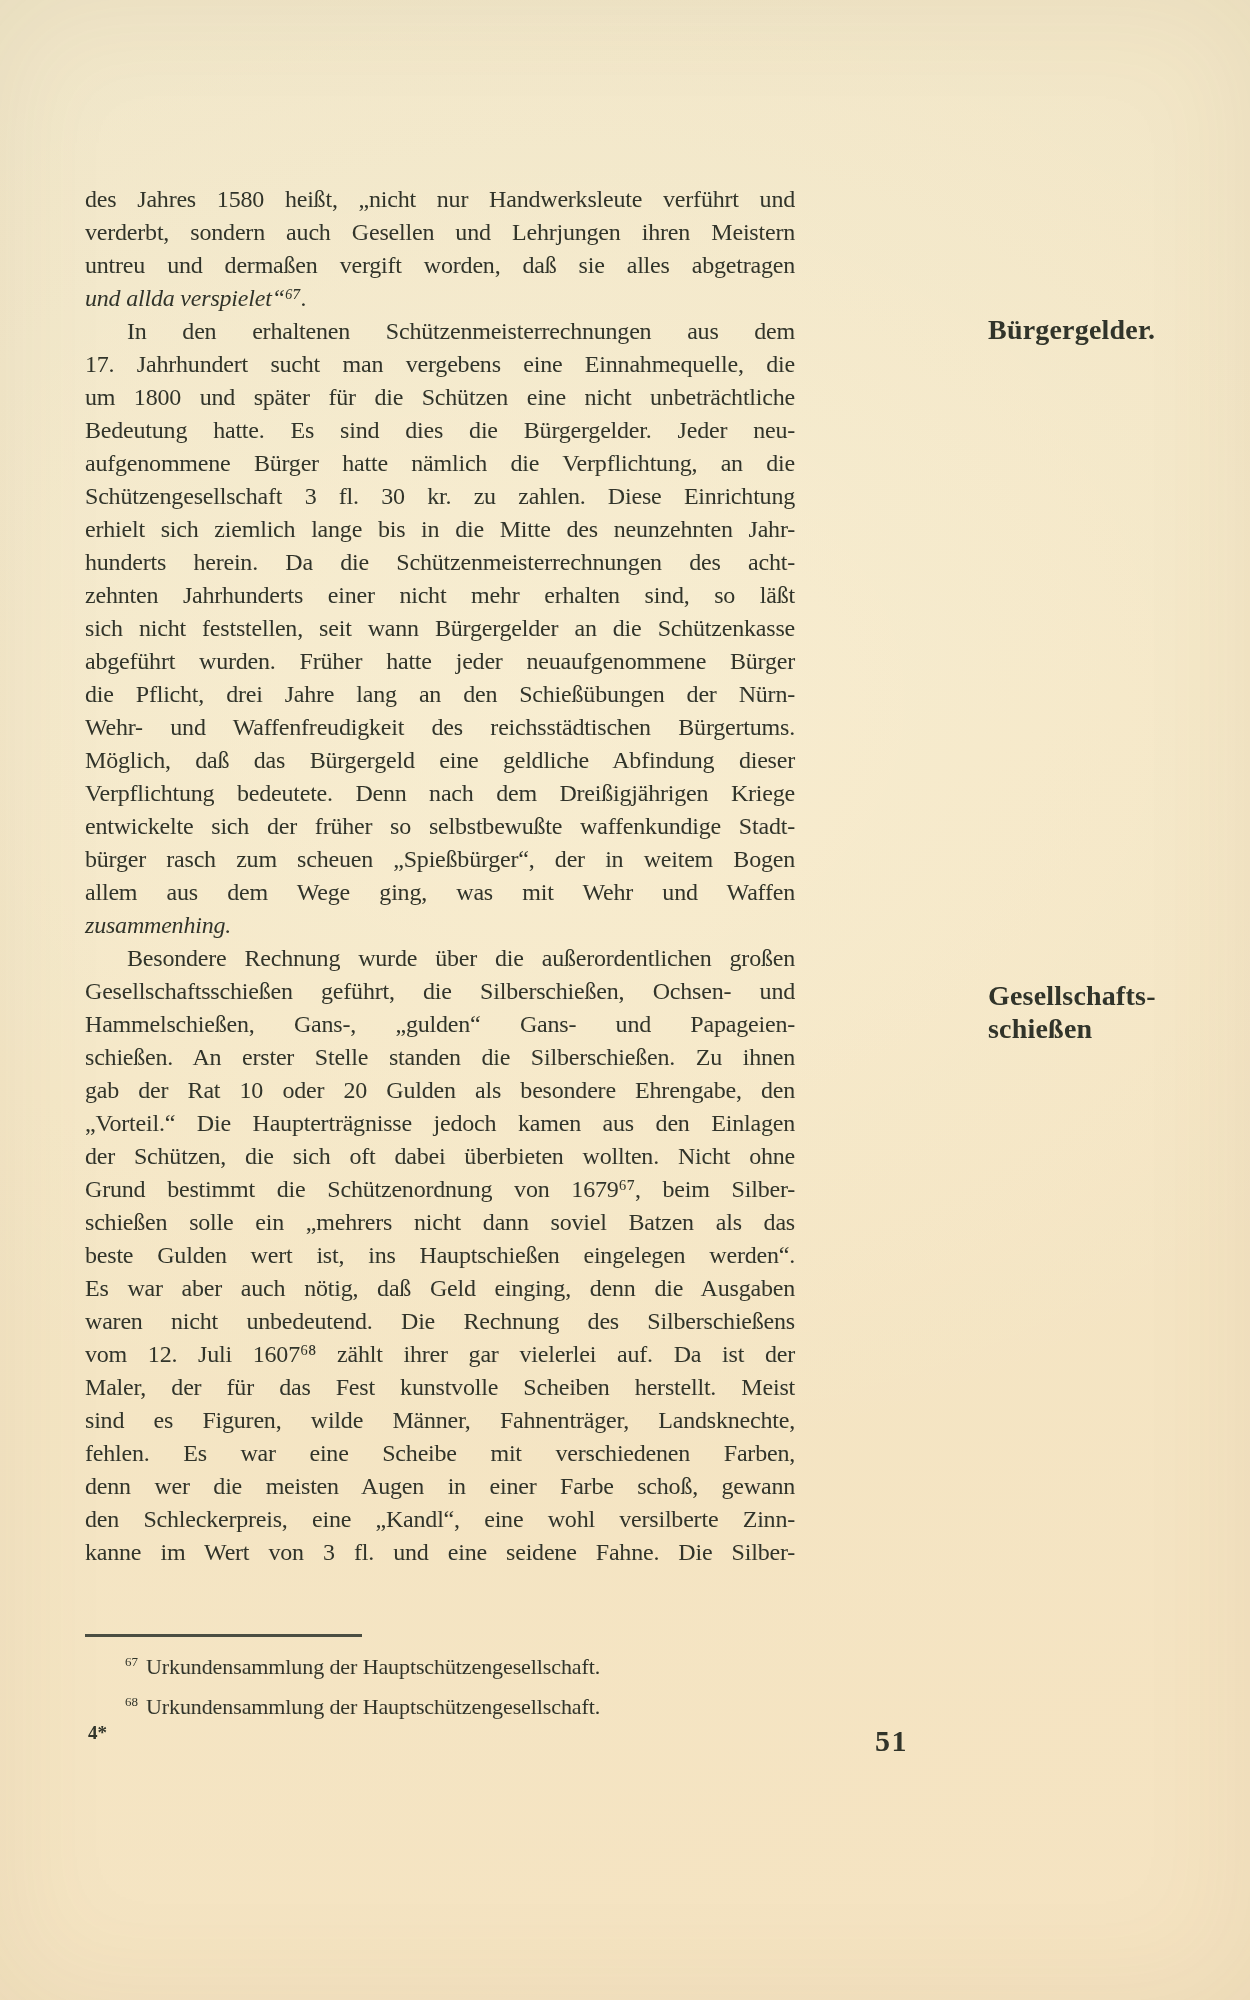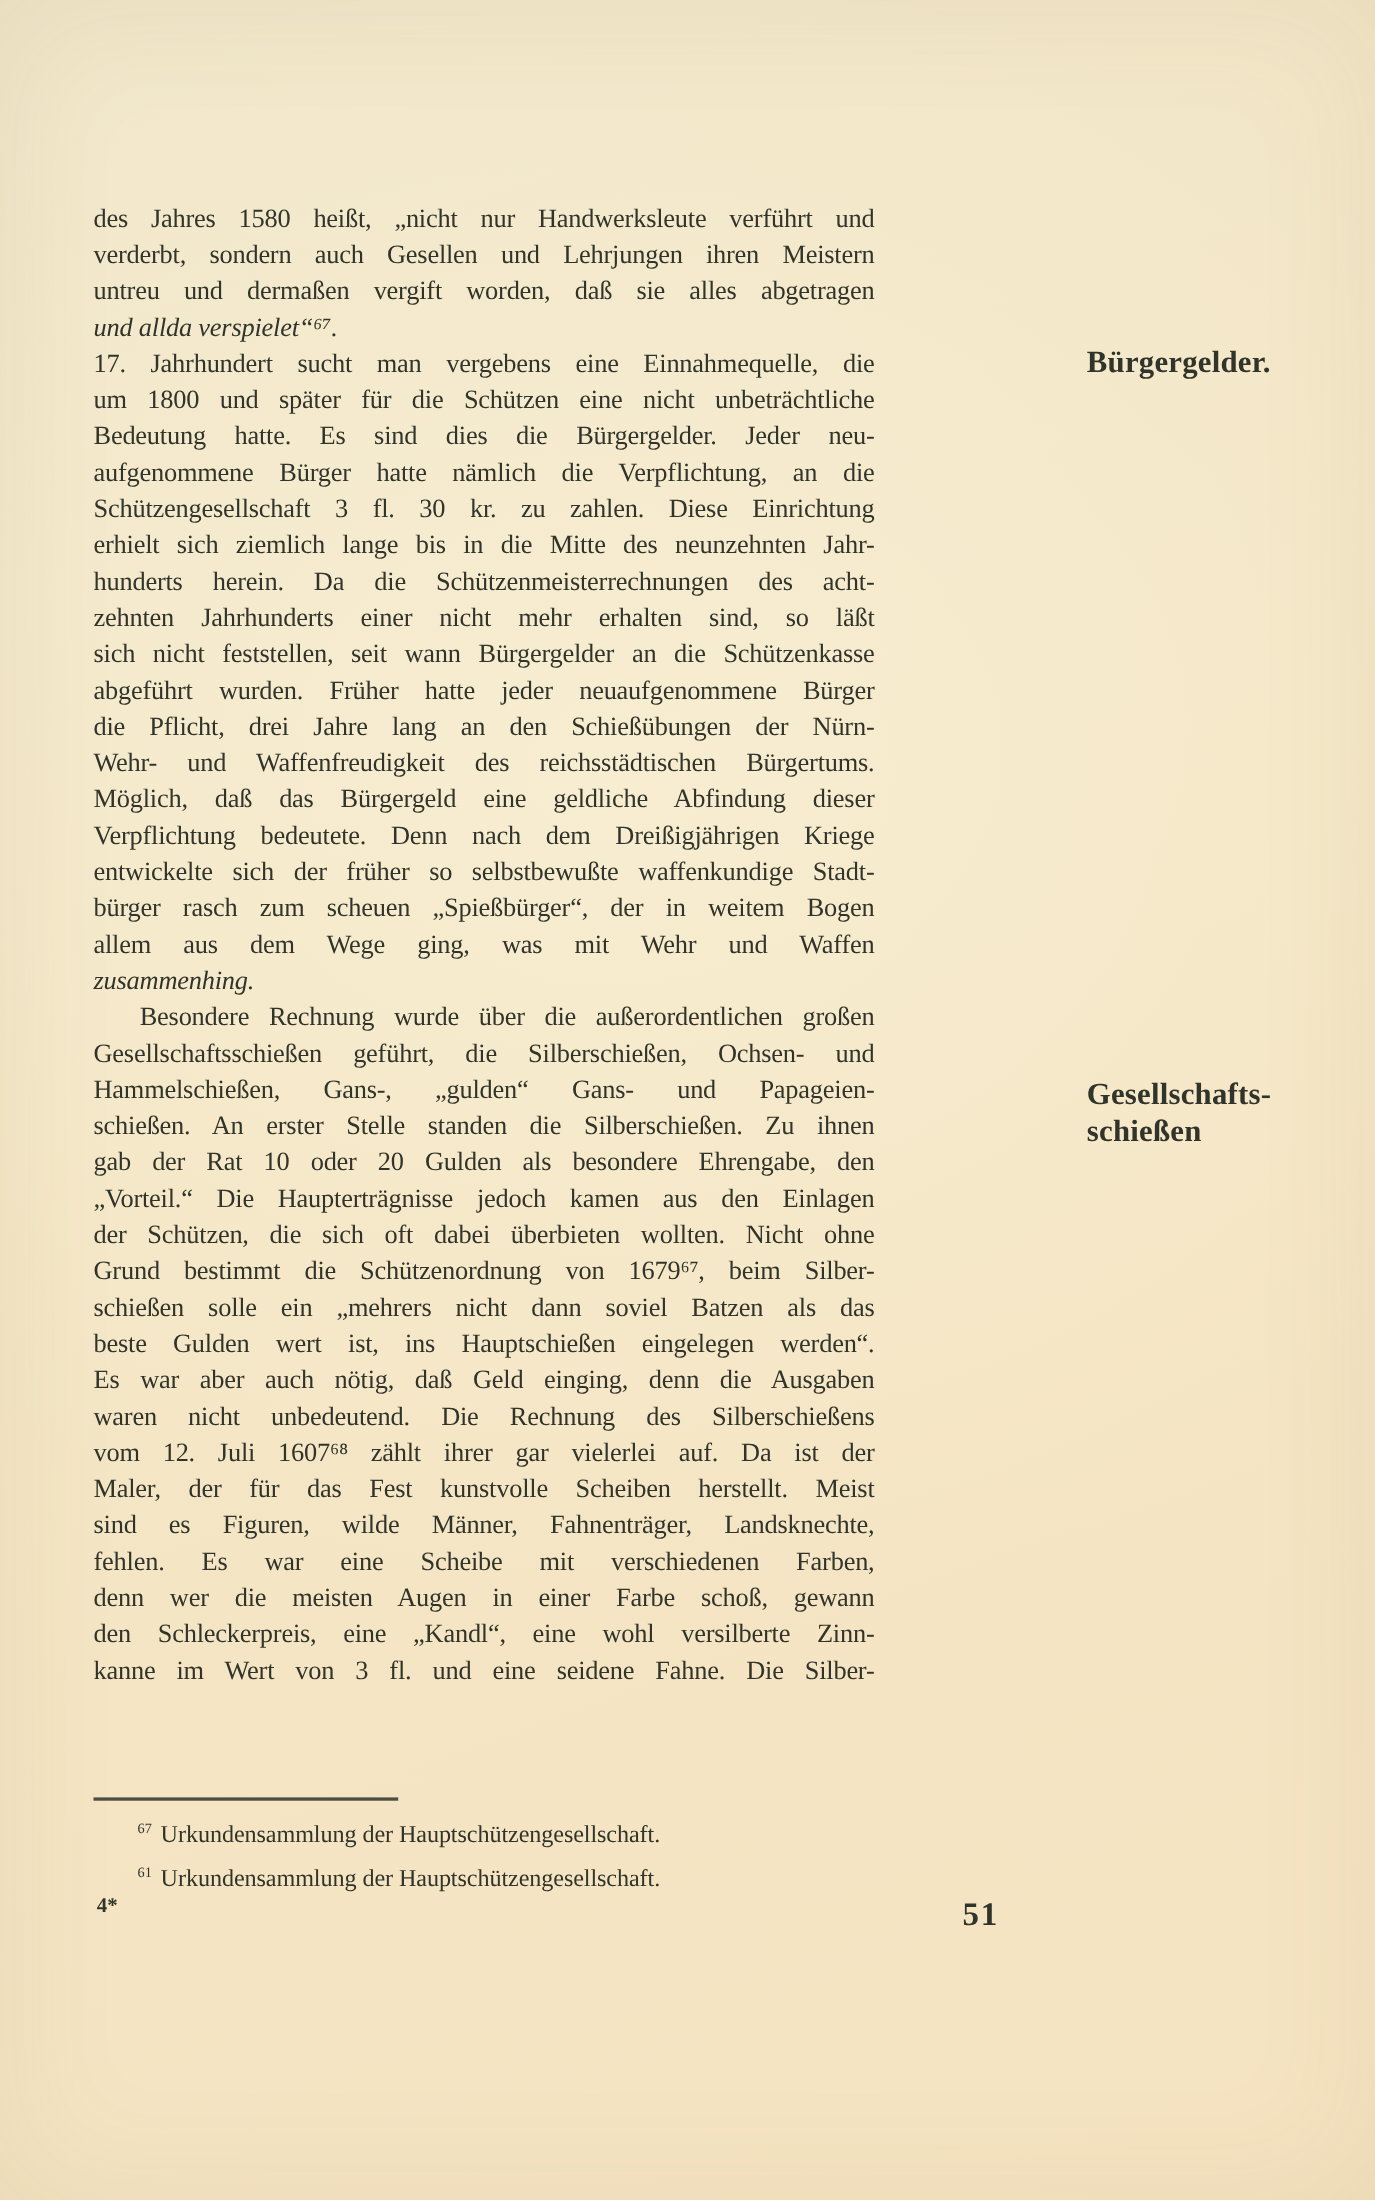--- a/index.html
+++ b/index.html
@@ -97,20 +97,21 @@
 </head>
 <body>
 
 <div class="page">
 
   <div class="text-block">
       <div class="line">des Jahres 1580 heißt, „nicht nur Handwerksleute verführt und</div>
       <div class="line">verderbt, sondern auch Gesellen und Lehrjungen ihren Meistern</div>
       <div class="line">untreu und dermaßen vergift worden, daß sie alles abgetragen</div>
       <div class="line pl">und allda verspielet“⁶⁷.</div>
+      <div class="line ind">In den erhaltenen Schützenmeisterrechnungen aus dem</div>
       <div class="line">17. Jahrhundert sucht man vergebens eine Einnahmequelle, die</div>
       <div class="line">um 1800 und später für die Schützen eine nicht unbeträchtliche</div>
       <div class="line">Bedeutung hatte. Es sind dies die Bürgergelder. Jeder neu-</div>
       <div class="line">aufgenommene Bürger hatte nämlich die Verpflichtung, an die</div>
       <div class="line">Schützengesellschaft 3 fl. 30 kr. zu zahlen. Diese Einrichtung</div>
       <div class="line">erhielt sich ziemlich lange bis in die Mitte des neunzehnten Jahr-</div>
       <div class="line">hunderts herein. Da die Schützenmeisterrechnungen des acht-</div>
       <div class="line">zehnten Jahrhunderts einer nicht mehr erhalten sind, so läßt</div>
       <div class="line">sich nicht feststellen, seit wann Bürgergelder an die Schützenkasse</div>
       <div class="line">abgeführt wurden. Früher hatte jeder neuaufgenommene Bürger</div>
@@ -152,21 +153,21 @@
     <div>schießen</div>
   </div>
 
   <div class="footnote-rule"></div>
 
   <div class="footnotes">
     <div class="footnote">
       <sup>67</sup><span>Urkundensammlung der Hauptschützengesellschaft.</span>
     </div>
     <div class="footnote">
-      <sup>61</sup><span>Urkundensammlung der Hauptschützengesellschaft.</span>
+      <sup>68</sup><span>Urkundensammlung der Hauptschützengesellschaft.</span>
     </div>
   </div>
 
   <div class="signature-mark">4*</div>
 
   <div class="page-number">51</div>
 
 </div>
 
 </body></html>

